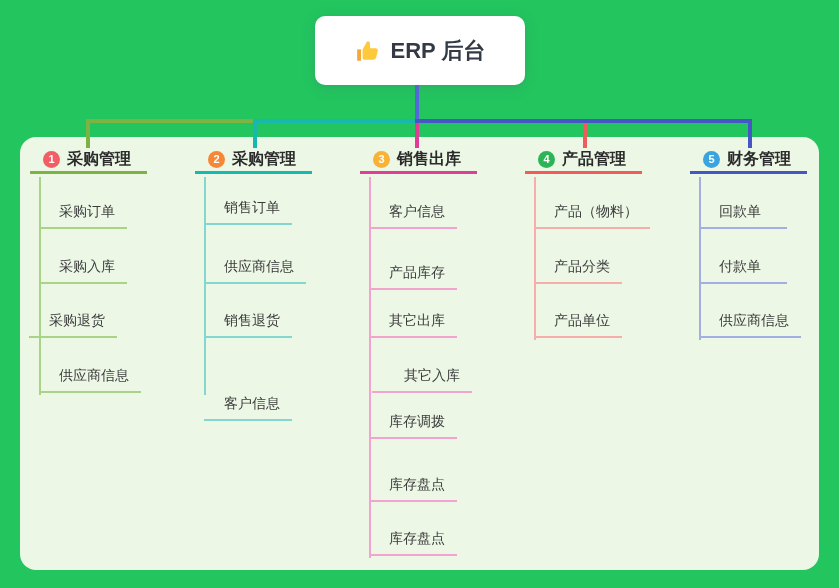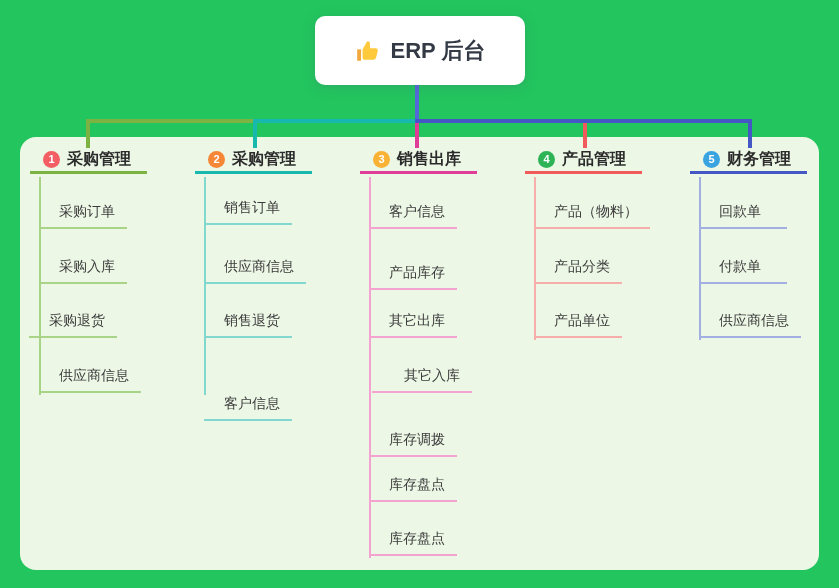--- a/index.html
+++ b/index.html
@@ -79,21 +79,21 @@
       <div class="sub-item" style="left: 204px; top: 358.5px; border-bottom: 2px solid rgb(130, 216, 207); margin-top: 28px;">客户信息</div>
       <div class="branch-header" style="left: 360px; top: 147px; border-bottom: 3px solid rgb(224, 61, 153);">
         <span class="badge" style="background: rgb(249, 178, 51);">3</span>
         <span>销售出库</span>
       </div>
       <div class="line" style="left: 369px; top: 177px; width: 2px; height: 381px; background: rgb(242, 163, 207);"></div>
       <div class="sub-item" style="left: 369px; top: 195px; border-bottom: 2px solid rgb(242, 163, 207);">客户信息</div>
       <div class="sub-item" style="left: 369px; top: 256px; border-bottom: 2px solid rgb(242, 163, 207);">产品库存</div>
       <div class="sub-item" style="left: 369px; top: 304px; border-bottom: 2px solid rgb(242, 163, 207);">其它出库</div>
       <div class="sub-item" style="left: 372px; top: 358.5px; border-bottom: 2px solid rgb(242, 163, 207); padding-left: 32px;">其它入库</div>
-      <div class="sub-item" style="left: 369px; top: 423px; border-bottom: 2px solid rgb(242, 163, 207);">库存调拨</div>
+      <div class="sub-item" style="left: 369px; top: 405px; border-bottom: 2px solid rgb(242, 163, 207);">库存调拨</div>
       <div class="sub-item" style="left: 369px; top: 467.5px; border-bottom: 2px solid rgb(242, 163, 207);">库存盘点</div>
       <div class="sub-item" style="left: 369px; top: 522px; border-bottom: 2px solid rgb(242, 163, 207);">库存盘点</div>
       <div class="branch-header" style="left: 525px; top: 147px; border-bottom: 3px solid rgb(241, 91, 91);">
         <span class="badge" style="background: rgb(46, 180, 87);">4</span>
         <span>产品管理</span>
       </div>
       <div class="line" style="left: 534px; top: 177px; width: 2px; height: 163px; background: rgb(247, 173, 169);"></div>
       <div class="sub-item" style="left: 534px; top: 195px; border-bottom: 2px solid rgb(247, 173, 169);">产品（物料）</div>
       <div class="sub-item" style="left: 534px; top: 249.5px; border-bottom: 2px solid rgb(247, 173, 169);">产品分类</div>
       <div class="sub-item" style="left: 534px; top: 304px; border-bottom: 2px solid rgb(247, 173, 169); text-align: right;">产品单位</div>

